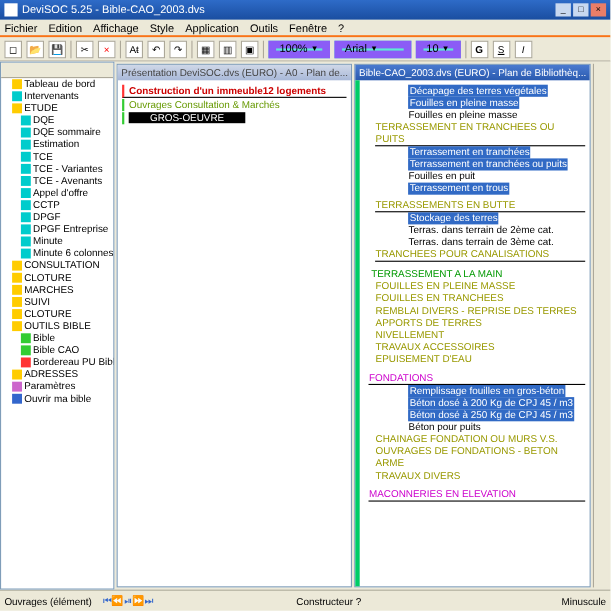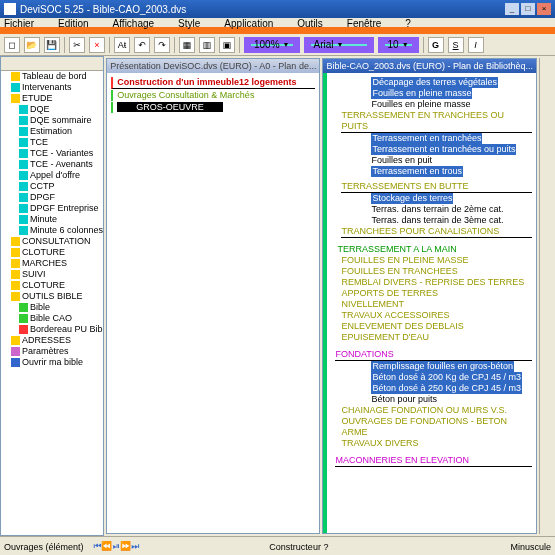--- a/index.html
+++ b/index.html
@@ -1,21 +1,21 @@
 <!DOCTYPE html>
 <html><head>
 <meta charset="utf-8">
 <style>
 *{box-sizing:border-box;margin:0;padding:0;font-family:Arial,sans-serif}
 body{width:555px;height:555px;background:#fff;overflow:hidden}
 .titlebar{background:linear-gradient(#2e6bc8,#1a4ea0);color:#fff;height:18px;display:flex;align-items:center;padding:0 4px;font-size:10px}
 .titlebar .ico{width:12px;height:12px;background:#fff;margin-right:4px}
 .titlebar .ctl{margin-left:auto;display:flex;gap:2px}
 .titlebar .btn{width:14px;height:12px;background:#c8d8f0;font-size:8px;text-align:center;line-height:12px;color:#000}
-.menubar{height:16px;display:flex;align-items:flex-start;padding:0 4px;font-size:10px;gap:24px;background:#ece9d8;border-bottom:7px solid #f97316}
+.menubar{height:16px;display:flex;align-items:flex-end;padding:0 4px;font-size:10px;gap:10px;background:#ece9d8;border-bottom:2px solid #f97316}
 .toolbar{height:22px;display:flex;align-items:center;padding:0 4px;gap:4px;background:#ece9d8;border-bottom:1px solid #aca899}
 .tool{width:16px;height:16px;border:1px solid #aca899;background:#fff;font-size:9px;text-align:center;line-height:14px}
 .sep{width:1px;height:16px;background:#aca899}
 .combo{height:16px;border:7px solid #8b5cf6;background:#5eead4;font-size:10px;padding:0 3px;display:flex;align-items:center}
 .combo .arr{margin-left:3px;font-size:7px}
 .main{display:flex;height:480px;background:#ece9d8}
 .tree{width:120px;background:#fff;border:1px solid #7f9db9;overflow:hidden;font-size:9px;line-height:11px}
 .tree-hdr{background:#ece9d8;height:14px;border-bottom:1px solid #aca899}
 .tree ul{list-style:none;padding-left:8px}
 .tree li{white-space:nowrap;padding:0 2px}
@@ -165,21 +165,20 @@
         <div style="margin-left:40px">Terras. dans terrain de 3ème cat.</div>
         <div class="txt-y" style="margin-left:10px;border-bottom:1px solid #000">TRANCHEES POUR CANALISATIONS</div>
         <div style="height:6px"></div>
         <div class="txt-g" style="margin-left:6px">TERRASSEMENT A LA MAIN</div>
         <div class="txt-y" style="margin-left:10px">FOUILLES EN PLEINE MASSE</div>
         <div class="txt-y" style="margin-left:10px">FOUILLES EN TRANCHEES</div>
         <div class="txt-y" style="margin-left:10px">REMBLAI DIVERS - REPRISE DES TERRES</div>
         <div class="txt-y" style="margin-left:10px">APPORTS DE TERRES</div>
         <div class="txt-y" style="margin-left:10px">NIVELLEMENT</div>
         <div class="txt-y" style="margin-left:10px">TRAVAUX ACCESSOIRES</div>
-        <div class="txt-y" style="margin-left:10px">ENLEVEMENT DES DEBLAIS</div>
         <div class="txt-y" style="margin-left:10px">EPUISEMENT D'EAU</div>
         <div style="height:6px"></div>
         <div class="txt-p" style="margin-left:4px;border-bottom:1px solid #000">FONDATIONS</div>
         <div style="margin-left:40px"><span class="sel">Remplissage fouilles en gros-béton</span></div>
         <div style="margin-left:40px"><span class="sel">Béton dosé à 200 Kg de CPJ 45 / m3</span></div>
         <div style="margin-left:40px"><span class="sel">Béton dosé à 250 Kg de CPJ 45 / m3</span></div>
         <div style="margin-left:40px">Béton pour puits</div>
         <div class="txt-y" style="margin-left:10px">CHAINAGE FONDATION OU MURS V.S.</div>
         <div class="txt-y" style="margin-left:10px">OUVRAGES DE FONDATIONS - BETON ARME</div>
         <div class="txt-y" style="margin-left:10px">TRAVAUX DIVERS</div>

